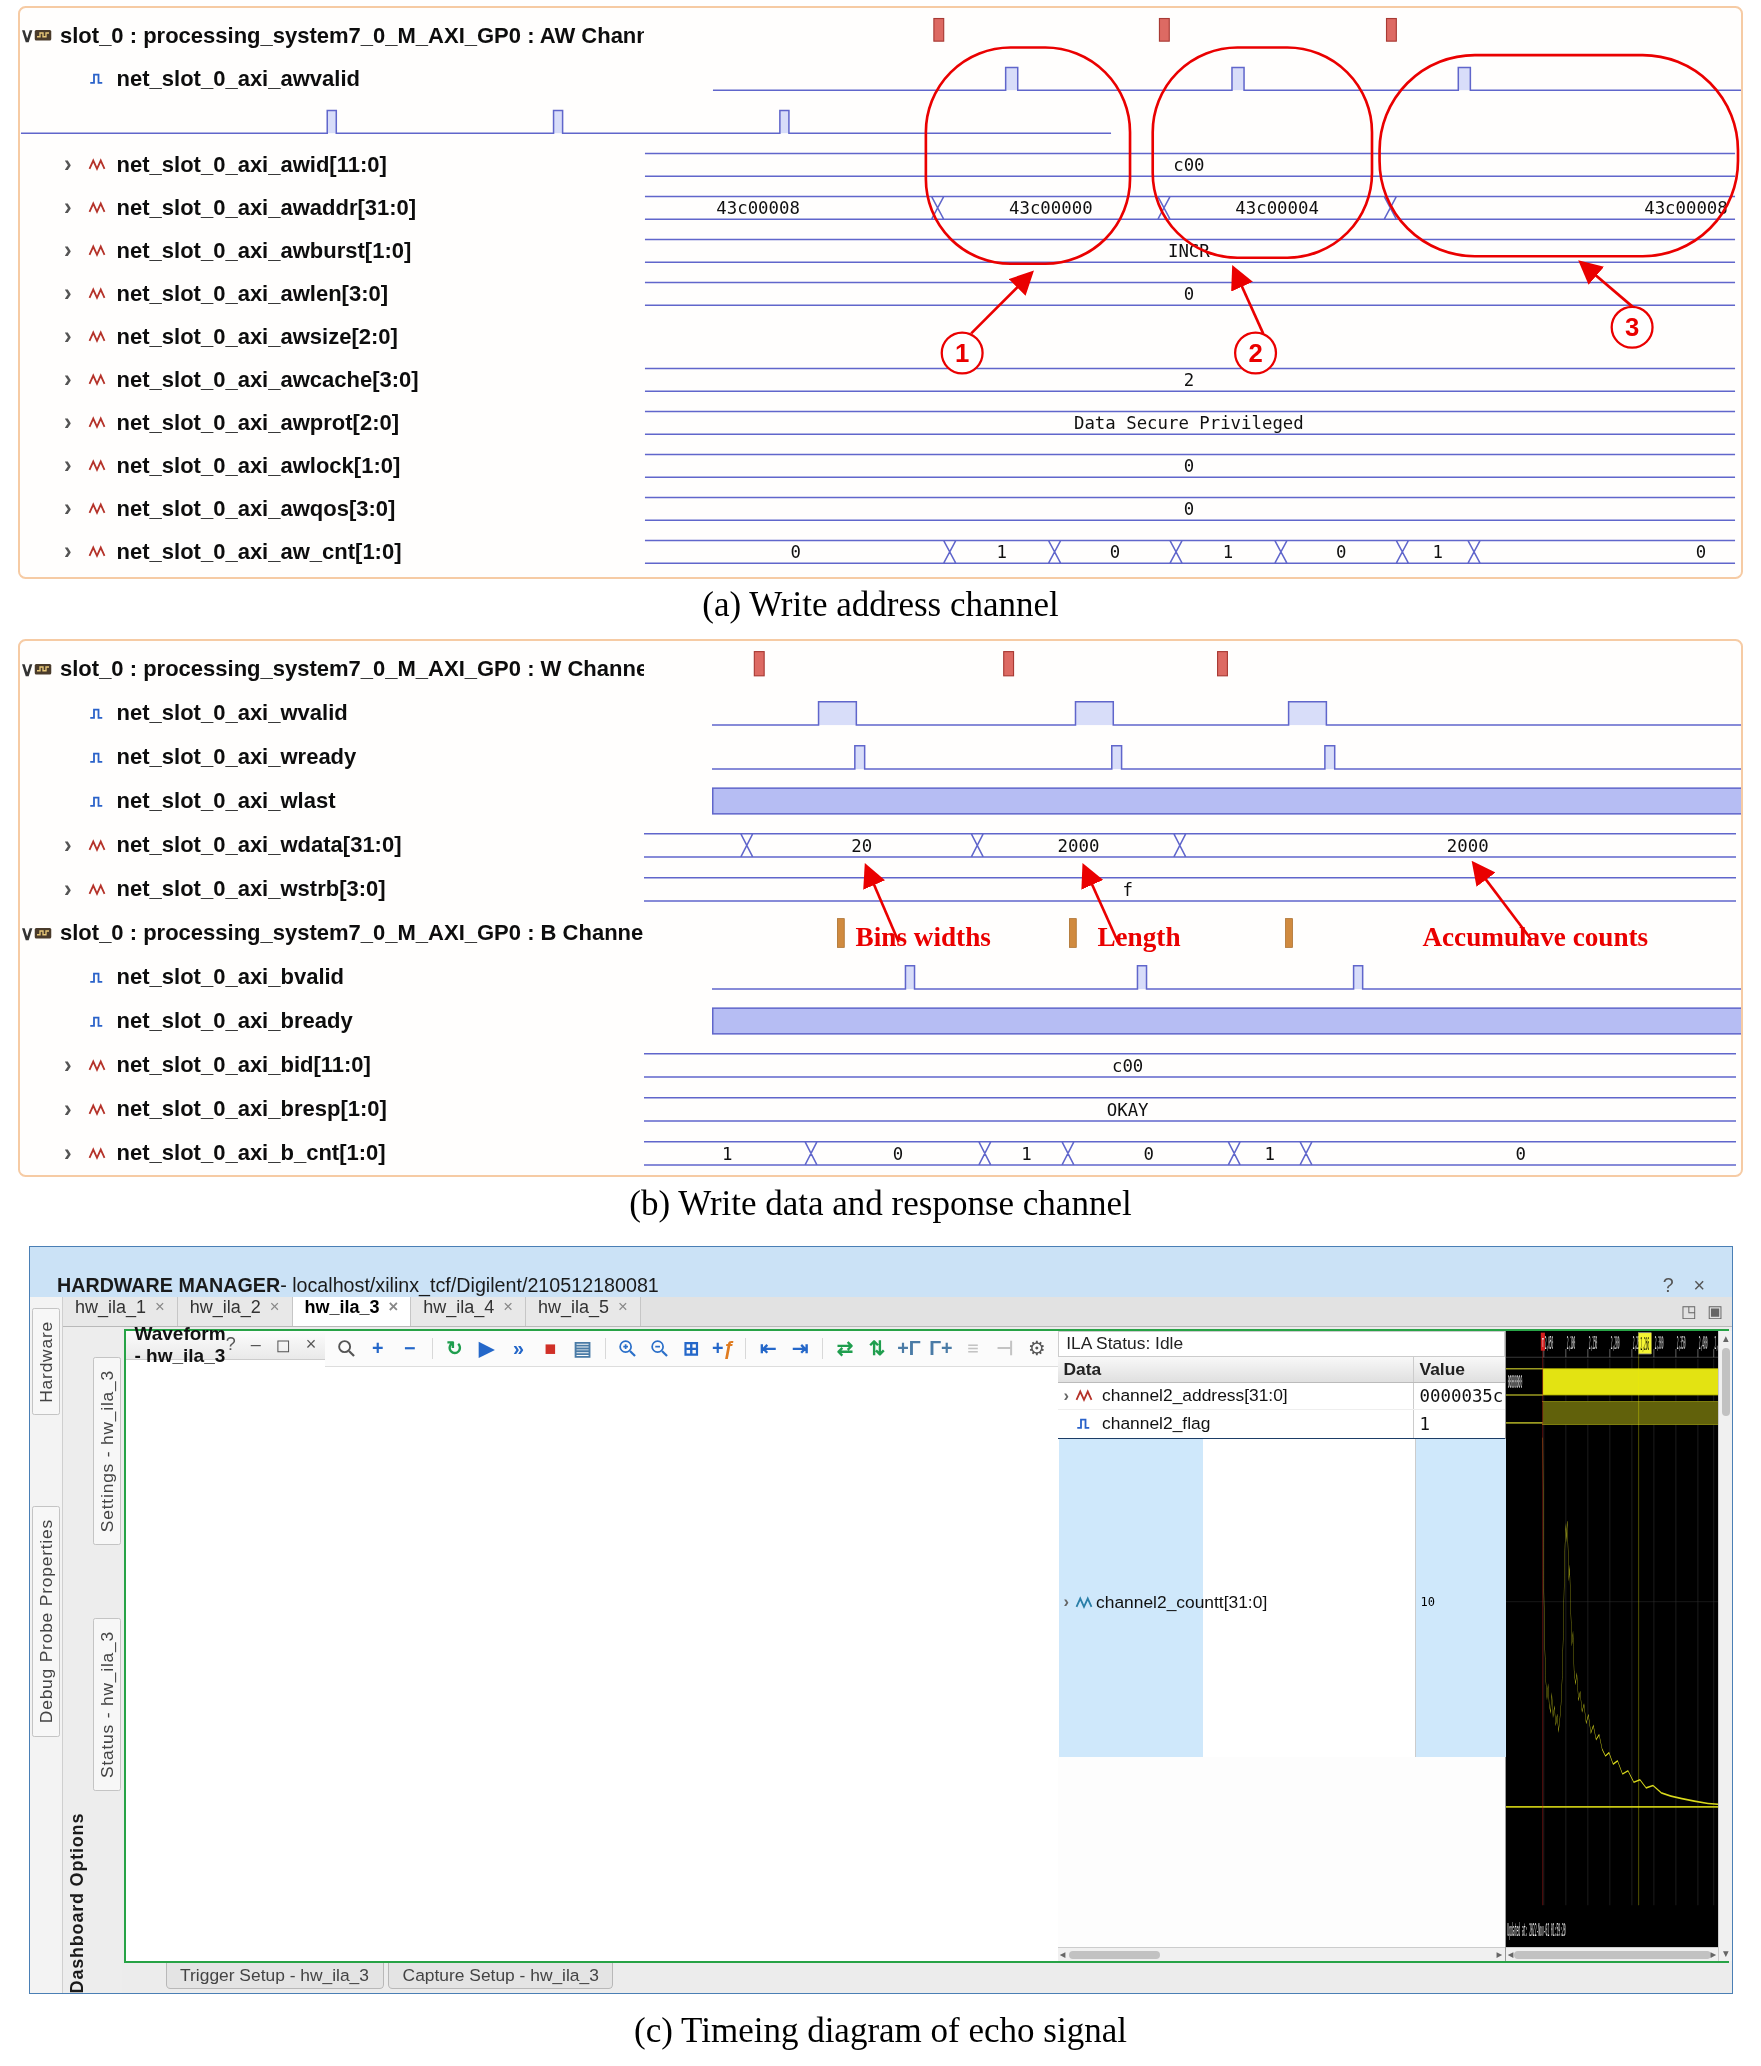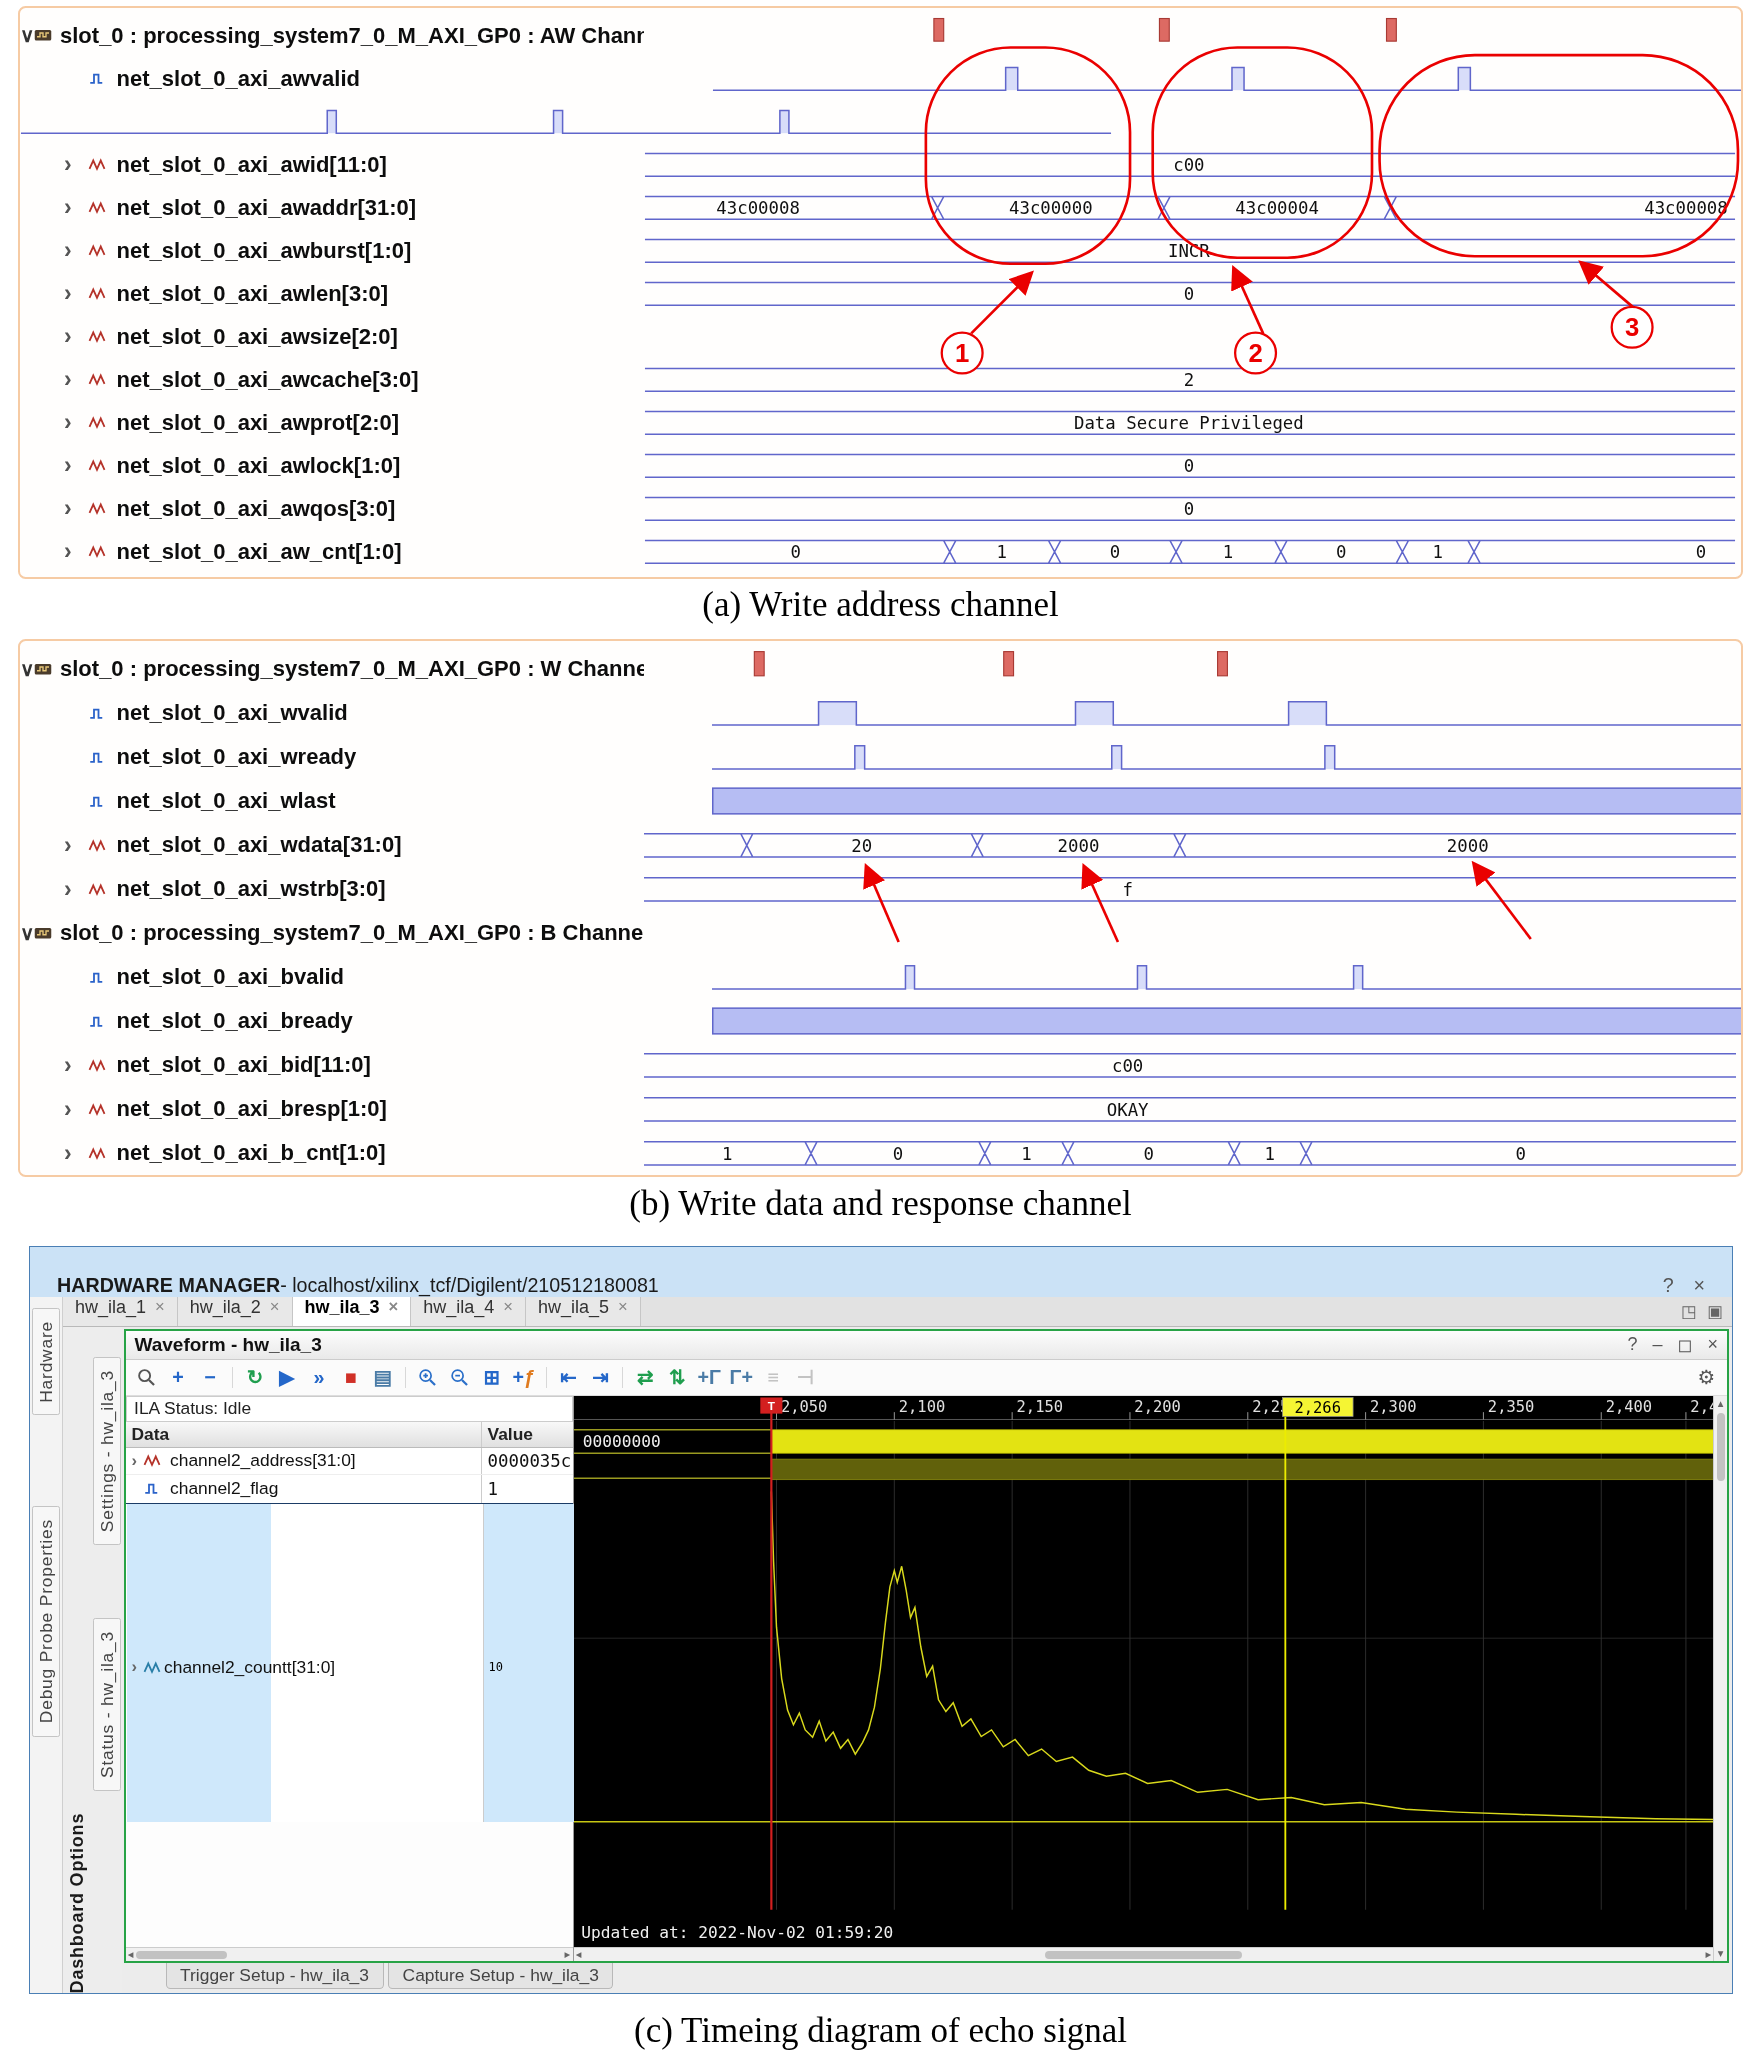--- a/index.html
+++ b/index.html
@@ -56,21 +56,21 @@
   .tclose{margin-left:9px;color:#888;font-size:16.6px}
   .dt-icons{margin-left:auto;display:flex;gap:10.6px;align-items:center;padding-right:9px;color:#666;font-size:16.6px}
   .crow{flex:1;display:flex;min-height:0}
   .istrip{width:59px;background:#ededed;display:flex}
   .icol1{width:29px;display:flex;justify-content:center}
   .dash{font-weight:bold;color:#1a1a1a;margin-top:13.6px;font-size:18px}
   .icol2{width:30px;display:flex;flex-direction:column;align-items:center}
   .icol2 .vtab:nth-child(1){margin-top:30px}
   .icol2 .vtab:nth-child(2){margin-top:73px}
   .gwrap{flex:1;display:flex;flex-direction:column;min-width:0;padding:1.5px 3px 0 1.5px}
-  .gpanel{flex:1;border:2.3px solid #27a346;background:#fff;display:flex;flex-direction:column;min-height:0}
+  .gpanel{flex:1;border:2.3px solid #27a346;background:#fff;display:flex;flex-direction:row;min-height:0}
   .ghead{height:29px;background:linear-gradient(#fcfcfc,#e9e9e9);border-bottom:0.8px solid #ccc;display:flex;align-items:center;padding:0 9px;font-weight:bold;font-size:19px;color:#111}
   .gctrls{margin-left:auto;display:flex;gap:15px;color:#555;font-size:18px;font-weight:normal}
   .gtool{height:36px;display:flex;align-items:center;gap:6px;padding:0 7.6px;border-bottom:0.8px solid #ddd;background:#fbfbfb}
   .ticon{min-width:26px;height:26px;display:flex;align-items:center;justify-content:center;font-size:19.7px;font-weight:bold;border-radius:3px}
   .ticon svg{width:20.4px;height:20.4px}
   .tsep{width:0.8px;height:21px;background:#d8d8d8;margin:0 3px}
   .tblue{color:#2467c9}.tgreen{color:#1f9e4e}.tred{color:#d03027}.tsteel{color:#4a7ba6}.tdis{color:#c3c3c3}.torange{color:#e07b1f}
   .tgear{margin-left:auto;color:#555;font-weight:normal}
   .gcontent{flex:1;display:flex;min-height:0}
   .sbar{width:448px;border-right:0.8px solid #9a9a9a;display:flex;flex-direction:column;background:#f6f6f6}
@@ -491,20 +491,30 @@
   <div class="wrow">
     <div class="names">
       <span class="chevo">∨</span>
       <span class="sicon">
           <svg viewBox="0 0 24 22">
             <rect x="1" y="4" width="22" height="14" rx="2" fill="#4a3b2b"></rect>
             <path d="M4 13 h4 v-5 h4 v5 h4 v-5 h4" stroke="#e8c87a" fill="none" stroke-width="1.8"></path>
           </svg>
         </span>
       <span class="gname">slot_0 : processing_system7_0_M_AXI_GP0 : B Channel</span>
+    </div>
+    <div class="wavecell">
+      <svg class="wsvg" width="1092" height="44" viewBox="0 0 1445 58">
+        <rect class="otick" x="256" y="10" width="9" height="38"></rect>
+        <rect class="otick" x="563" y="10" width="9" height="38"></rect>
+        <rect class="otick" x="849" y="10" width="9" height="38"></rect>
+        <text class="annT" x="280" y="46">Bins widths</text>
+        <text class="annT" x="600" y="46">Length</text>
+        <text class="annT" x="1030" y="46">Accumulave counts</text>
+      </svg>
     </div>
   </div>
 
   <div class="wrow">
     <div class="names bitpad">
       <span class="sicon">
           <svg viewBox="0 0 24 22">
             <path d="M3 17 h5 v-11 h6 v11 h5" stroke="#2a62c9" fill="none" stroke-width="2.4"></path>
           </svg>
         </span>

